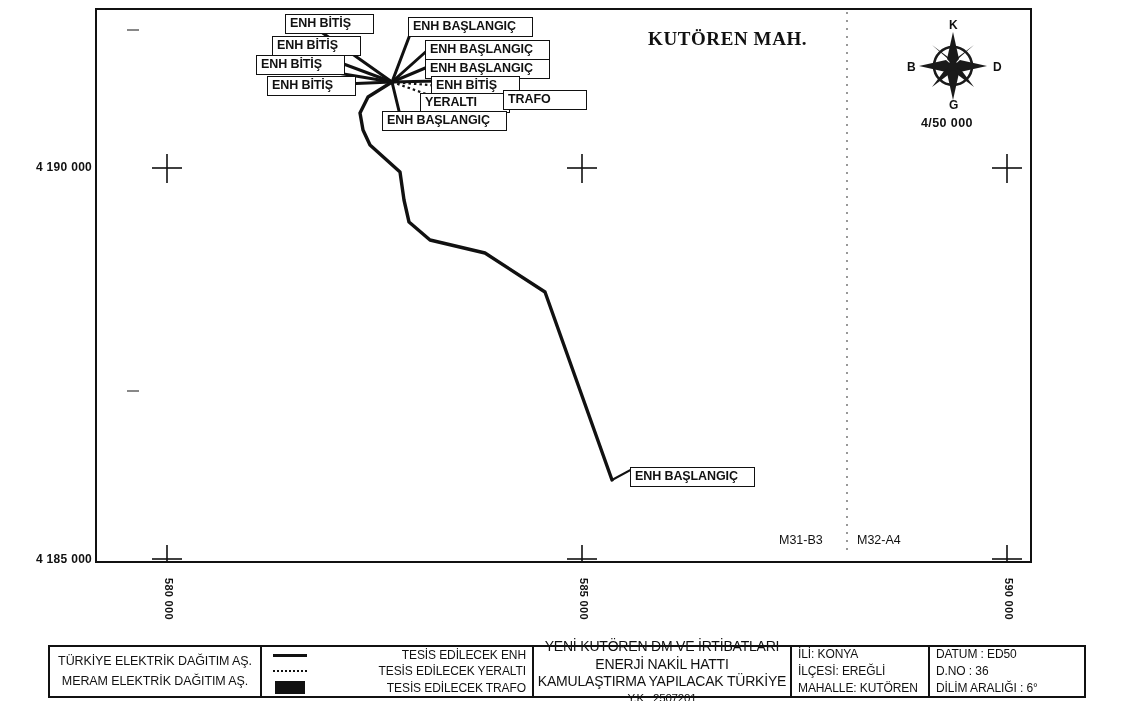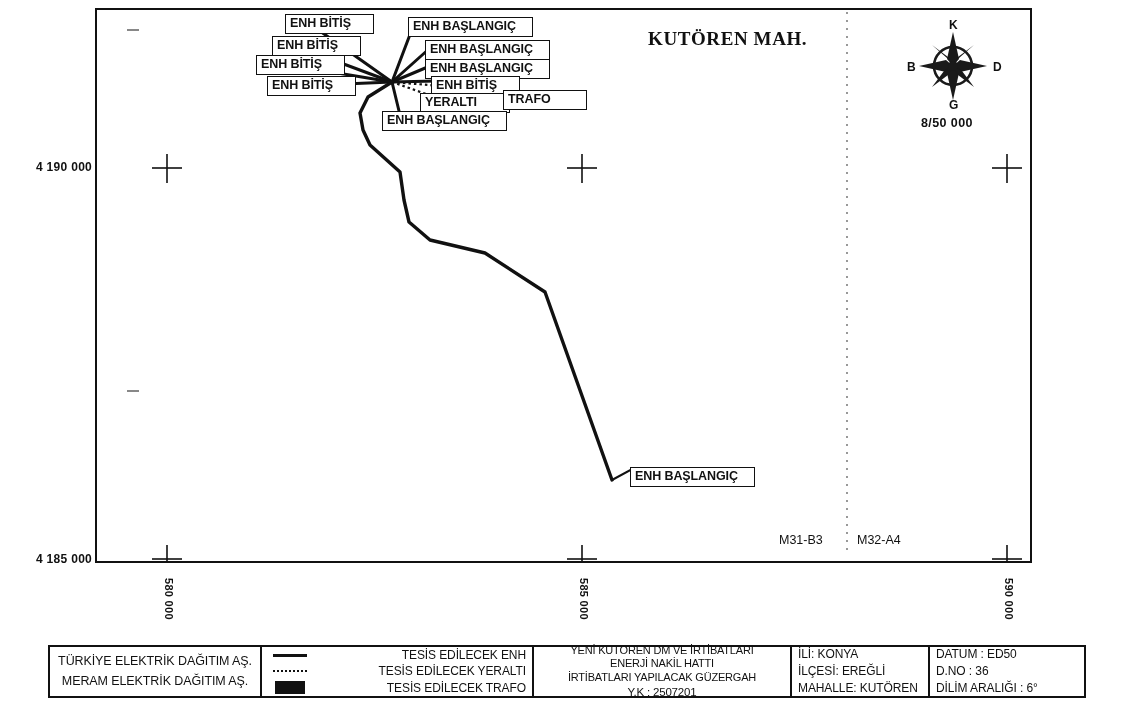--- a/index.html
+++ b/index.html
@@ -183,21 +183,21 @@
   .legend-text {
     font-size: 12px;
     font-weight: 500;
     letter-spacing: -0.1px;
     white-space: nowrap;
     color: #111;
   }
 
   .tb-project { width: 258px; align-items: center; }
   .tb-project .line {
-    font-size: 11px;
+    font-size: 14px;
     font-weight: 500;
     letter-spacing: -0.2px;
     white-space: nowrap;
     line-height: 1.25;
     text-align: center;
     color: #111;
   }
   .tb-project .line.small {
     font-size: 11.5px;
   }
@@ -328,21 +328,21 @@
         </g>
 
         <circle r="19" fill="none" stroke="#1a1a1a" stroke-width="2.6"></circle>
         <circle r="5" fill="#1a1a1a"></circle>
       </g>
     </svg>
     <span class="compass-letter" style="left:56px; top:-4px;">K</span>
     <span class="compass-letter" style="left:56px; top:76px;">G</span>
     <span class="compass-letter" style="left:100px; top:38px;">D</span>
     <span class="compass-letter" style="left:14px; top:38px;">B</span>
-    <span class="compass-scale" style="left:28px; top:94px;">8/50 000</span>
+    <span class="compass-scale" style="left:28px; top:94px;">4/50 000</span>
   </div>
 
   <div class="titleblock">
 
     <div class="tb-cell tb-owner">
       <div class="line">TÜRKİYE ELEKTRİK DAĞITIM AŞ.</div>
       <div class="line">MERAM ELEKTRİK DAĞITIM AŞ.</div>
     </div>
 
     <div class="tb-cell tb-legend">
@@ -362,21 +362,21 @@
         <span class="legend-sym">
             <span class="sym-block"></span>
           </span>
         <span class="legend-text">TESİS EDİLECEK TRAFO</span>
       </div>
     </div>
 
     <div class="tb-cell tb-project">
       <div class="line">YENİ KUTÖREN DM VE İRTİBATLARI</div>
       <div class="line">ENERJİ NAKİL HATTI</div>
-      <div class="line">İRTİBATLARI YAPILACAK GÜZERGAH</div>
+      <div class="line">KAMULAŞTIRMA YAPILACAK TÜRKİYE</div>
       <div class="line small">Y.K : 2507201</div>
     </div>
 
     <div class="tb-cell tb-admin">
       <div class="line">İLİ: KONYA</div>
       <div class="line">İLÇESİ: EREĞLİ</div>
       <div class="line">MAHALLE: KUTÖREN</div>
     </div>
 
     <div class="tb-cell tb-datum">

